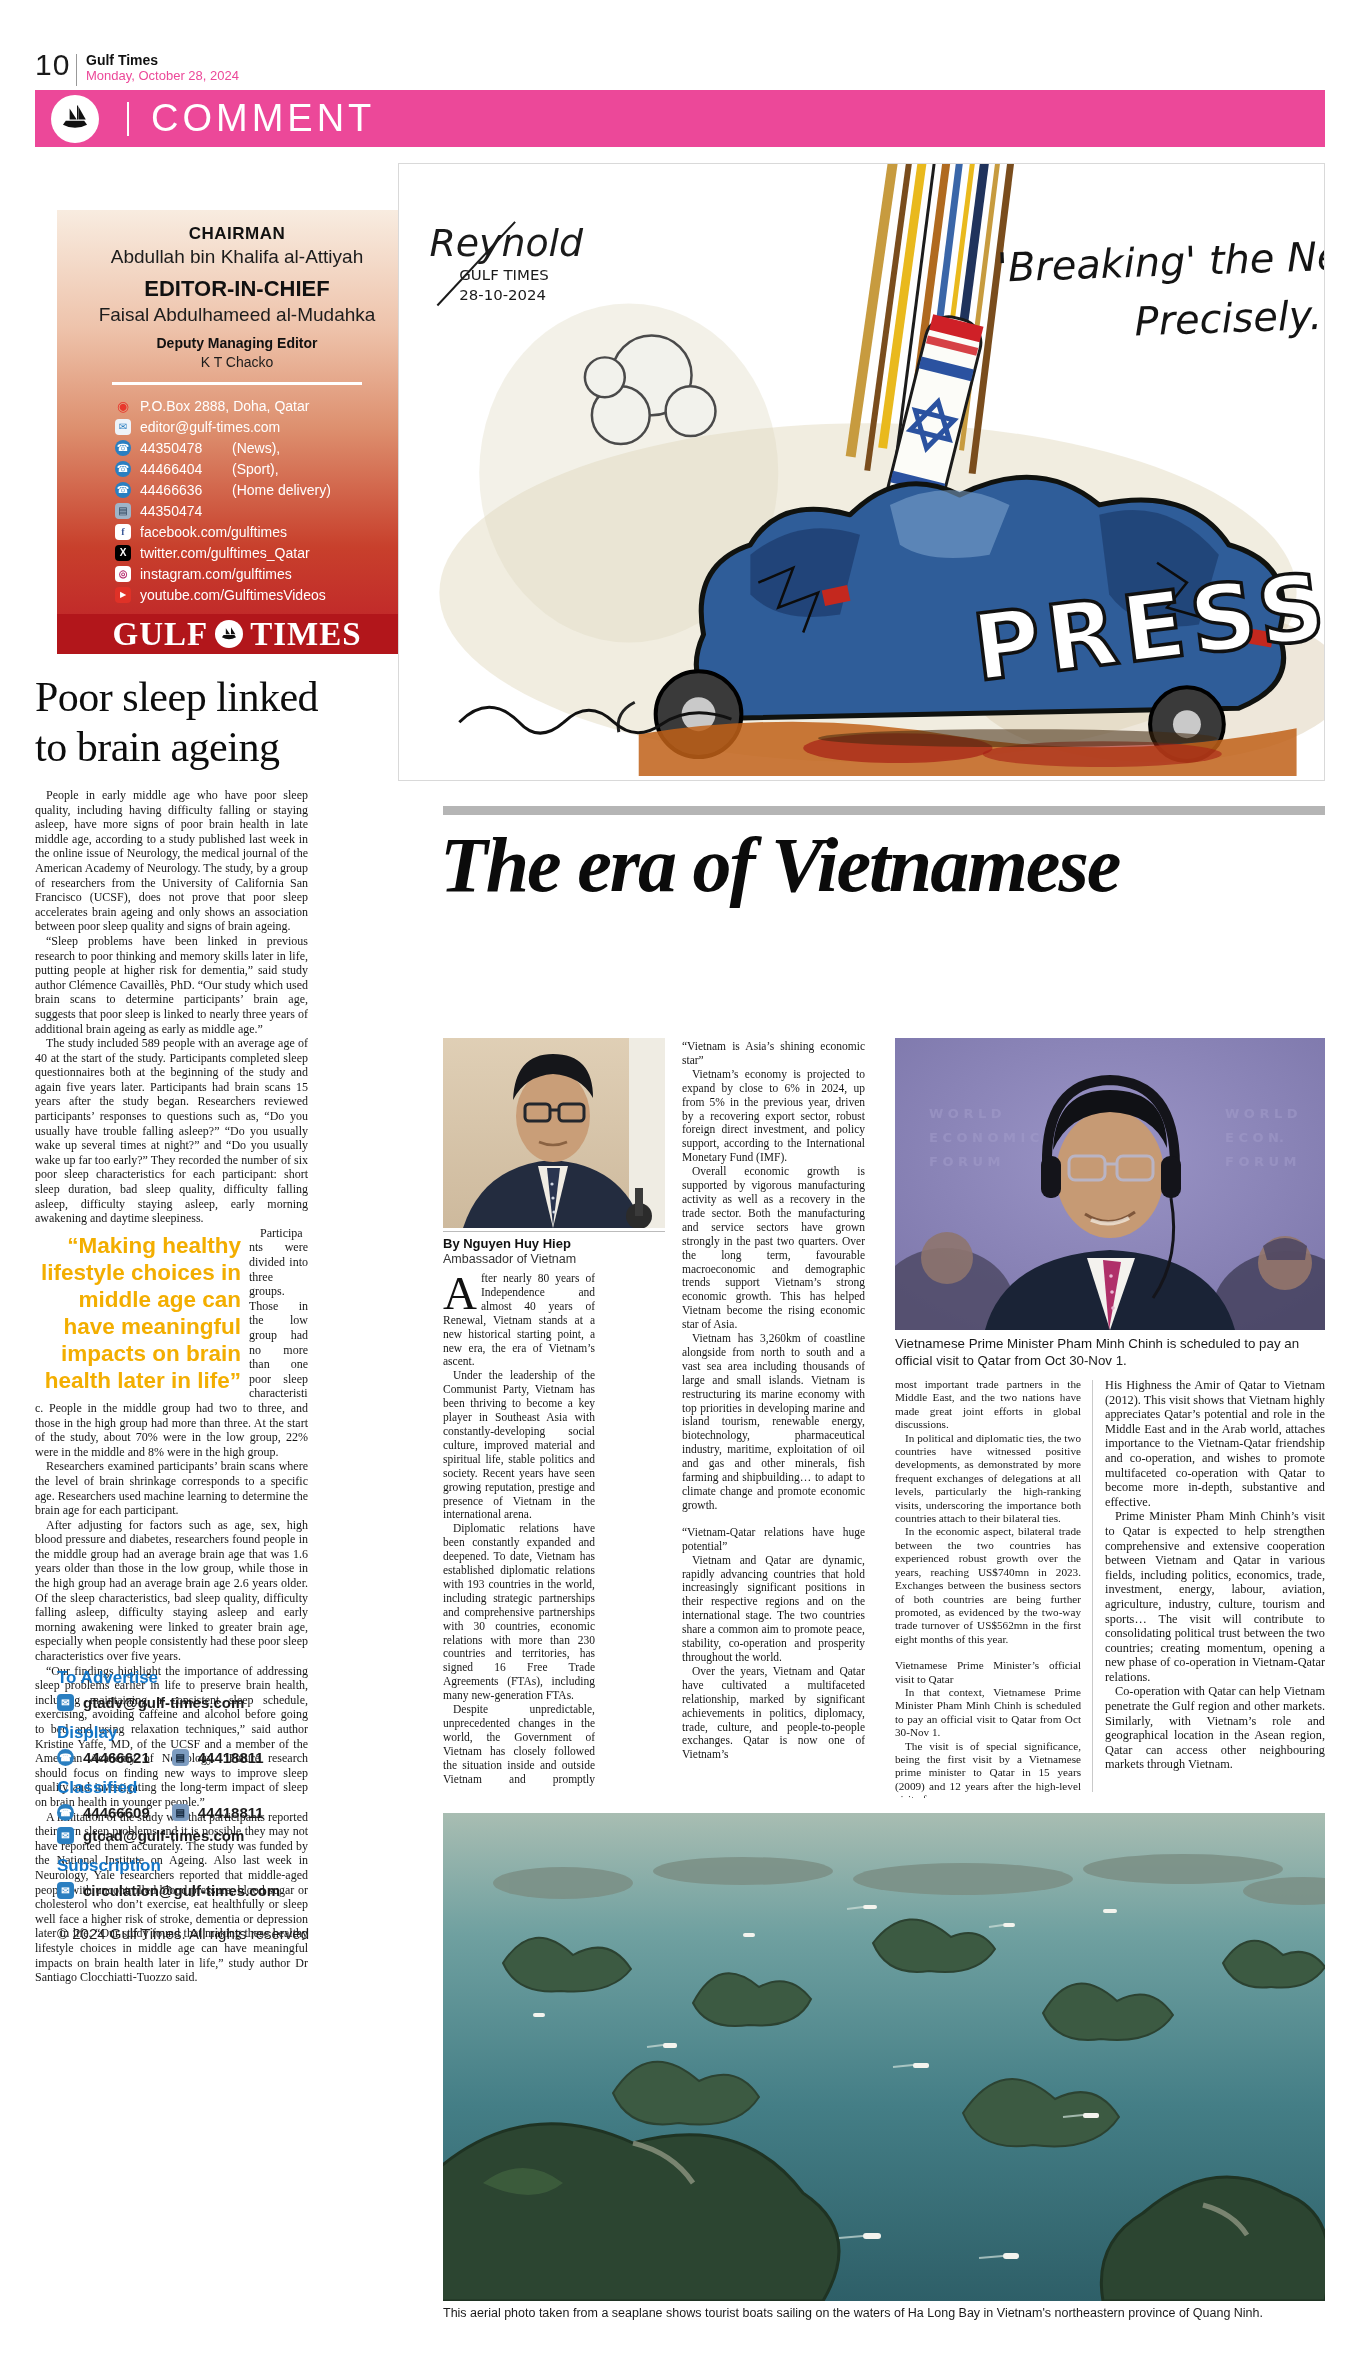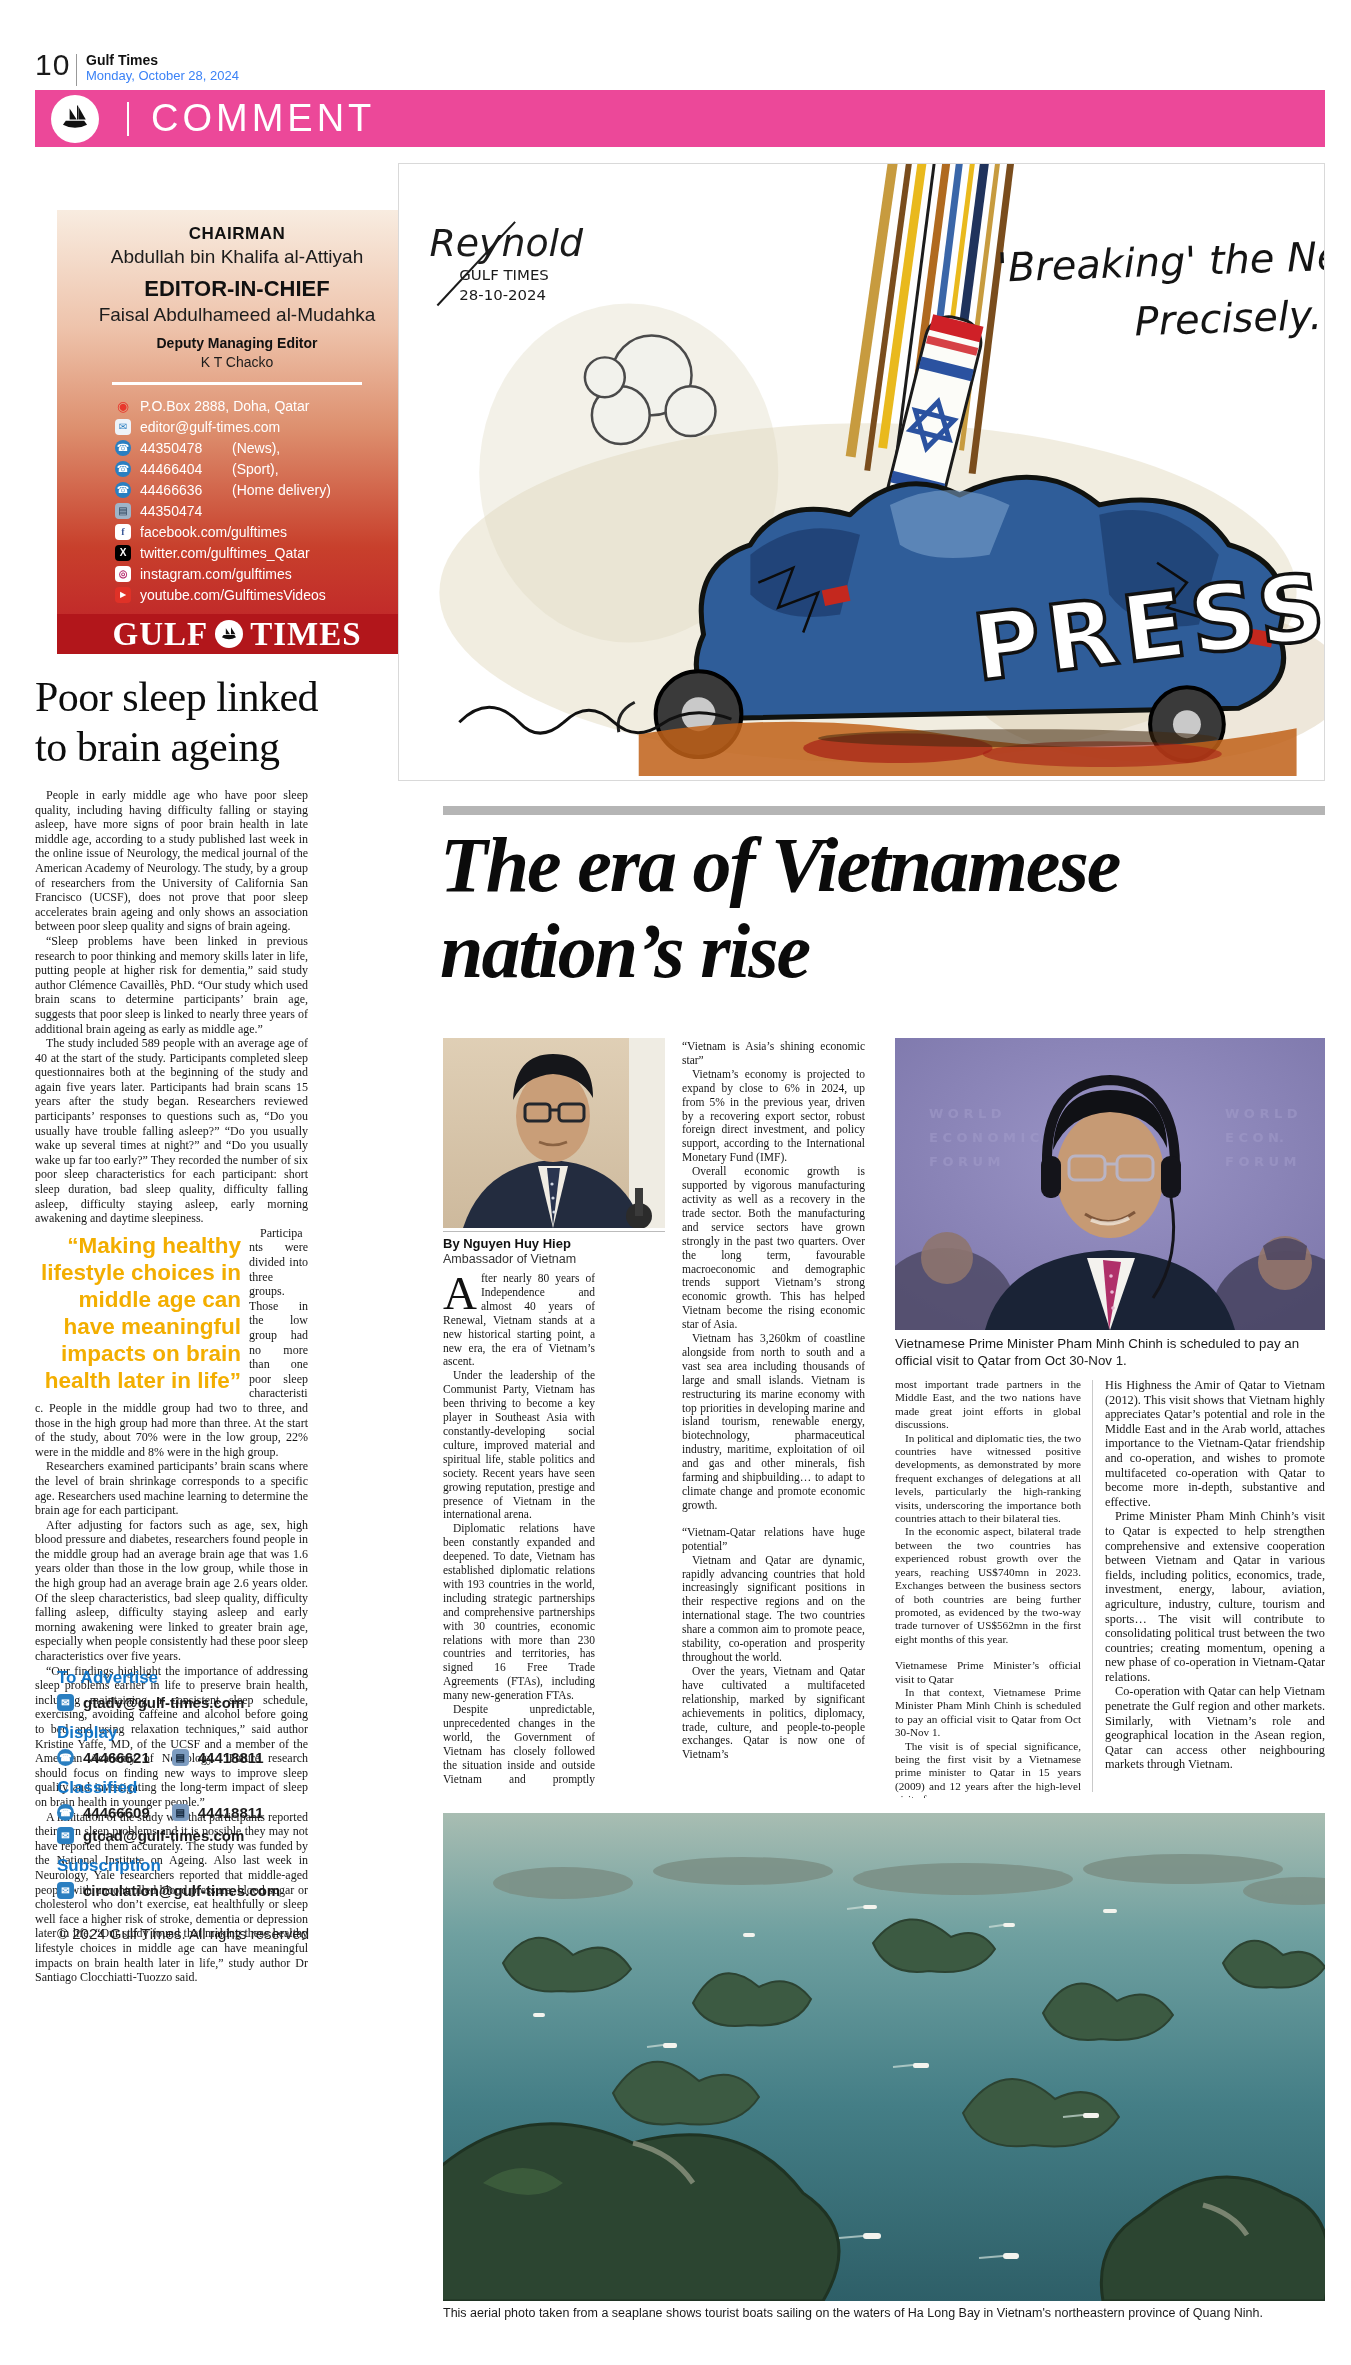--- a/index.html
+++ b/index.html
@@ -4,21 +4,21 @@
 <style>
   html,body{margin:0;padding:0;background:#fff;}
   body{width:1351px;height:2365px;position:relative;font-family:"Liberation Sans",sans-serif;color:#141414;overflow:hidden;}
   *{box-sizing:border-box;}
   .abs{position:absolute;}
 
   
   .pagenum{left:35px;top:48px;font-size:30px;font-family:"Liberation Sans",sans-serif;color:#1a1a1a;letter-spacing:1px;}
   .hdr-rule{left:76px;top:54px;width:1px;height:32px;background:#999;}
   .paper{left:86px;top:52px;font-size:14px;font-weight:bold;color:#111;}
-  .pdate{left:86px;top:68px;font-size:13px;color:#3b82f6;}
+  .pdate{left:86px;top:68px;font-size:13px;color:#ec4899;}
 
   .banner{left:35px;top:90px;width:1290px;height:57px;background:#ec4899;display:flex;align-items:center;}
   .dhow-circle{width:48px;height:48px;border-radius:50%;background:#fff;margin-left:16px;display:flex;align-items:center;justify-content:center;}
   .banner-bar{width:2px;height:34px;background:#fff;margin-left:28px;}
   .banner-title{color:#fff;font-size:38px;letter-spacing:4px;margin-left:22px;font-weight:400;}
 
   
   .masthead{left:57px;top:210px;width:360px;height:421px;background:linear-gradient(180deg,#f8ece0 0%,#eec3ab 28%,#dd8f6e 52%,#c8402c 80%,#c02629 100%);text-align:center;padding-top:14px;}
   .mh-label{font-weight:bold;color:#111;font-size:17px;letter-spacing:.5px;}
   .mh-name{color:#1c1c1c;font-size:19px;margin-top:2px;}
@@ -303,21 +303,20 @@
       <text x="600" y="118" font-size="40" font-style="italic" transform="rotate(-2 600 118)">'Breaking' the News.</text>
       <text x="738" y="172" font-size="40" font-style="italic" transform="rotate(-2 738 172)">Precisely.</text>
     </g>
   </svg>
 </div>
 
 <div class="abs graybar"></div>
 
 <div class="abs main-hl">
   <div>The era of Vietnamese</div>
-  <div>nation’s rise</div>
 </div>
 
 <div class="abs amb-photo">
   <svg viewBox="0 0 222 190" width="222" height="190">
     <rect width="222" height="190" fill="#d9c8ae"></rect>
     <rect x="186" width="36" height="190" fill="#efece3"></rect>
     <rect width="186" height="190" fill="url(#ambg)" opacity="0.5"></rect>
     <defs>
         <linearGradient id="ambg" x1="0" y1="0" x2="0" y2="1">
           <stop offset="0" stop-color="#e6d6bd"></stop>

